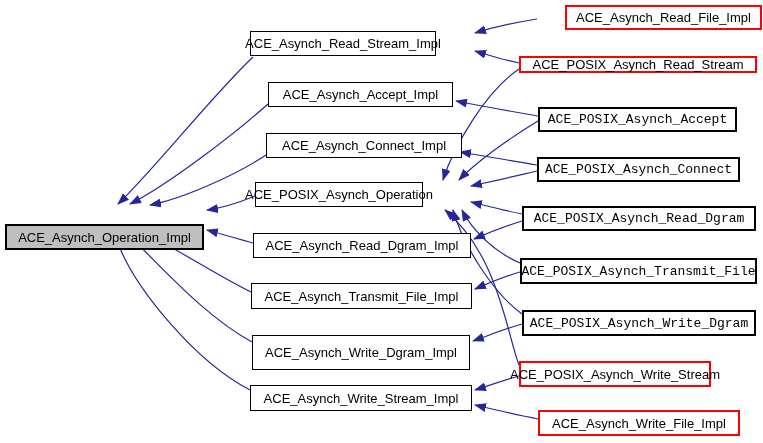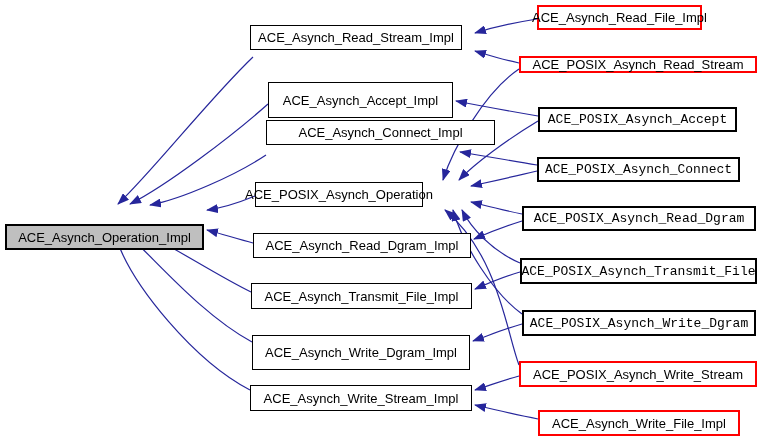--- a/index.html
+++ b/index.html
@@ -74,32 +74,32 @@
     <path class="edge" d="M537,165 C511,161 486,156 460,152" marker-end="url(#arrow)"></path>
     <path class="edge" d="M522,221 C503,227 488,233 474,239" marker-end="url(#arrow)"></path>
     <path class="edge" d="M520,272 C502,277 489,283 475,289" marker-end="url(#arrow)"></path>
     <path class="edge" d="M522,324 C504,329 490,335 473,341" marker-end="url(#arrow)"></path>
     <path class="edge" d="M519,376 C504,380 491,385 475,390" marker-end="url(#arrow)"></path>
     <path class="edge" d="M538,419 C517,415 496,410 475,405" marker-end="url(#arrow)"></path>
   </svg>
 
   <div class="node sel" style="left:5px;  top:207px; width:199px; height:26px">ACE_Asynch_Operation_Impl</div>
 
-  <div class="node" style="left:250px; top:25px;  width:212px; height:25px">ACE_Asynch_Read_Stream_Impl</div>
-  <div class="node" style="left:268px; top:82px;  width:185px; height:36px">ACE_Asynch_Accept_Impl</div>
-  <div class="node" style="left:266px; top:120px; width:229px; height:25px">ACE_Asynch_Connect_Impl</div>
+  <div class="node" style="left:250px; top:31px;  width:186px; height:25px">ACE_Asynch_Read_Stream_Impl</div>
+  <div class="node" style="left:268px; top:82px;  width:185px; height:25px">ACE_Asynch_Accept_Impl</div>
+  <div class="node" style="left:266px; top:133px; width:196px; height:25px">ACE_Asynch_Connect_Impl</div>
   <div class="node" style="left:255px; top:182px; width:168px; height:25px">ACE_POSIX_Asynch_Operation</div>
   <div class="node" style="left:251px; top:283px; width:221px; height:26px">ACE_Asynch_Transmit_File_Impl</div>
   <div class="node" style="left:253px; top:233px; width:218px; height:25px">ACE_Asynch_Read_Dgram_Impl</div>
   <div class="node" style="left:252px; top:335px; width:218px; height:35px">ACE_Asynch_Write_Dgram_Impl</div>
   <div class="node" style="left:250px; top:385px; width:222px; height:26px">ACE_Asynch_Write_Stream_Impl</div>
 
-  <div class="node red" style="left:537px; top:5px;   width:165px; height:25px">ACE_Asynch_Read_File_Impl</div>
+  <div class="node red" style="left:565px; top:5px;   width:197px; height:25px">ACE_Asynch_Read_File_Impl</div>
   <div class="node red" style="left:519px; top:56px;  width:238px; height:17px">ACE_POSIX_Asynch_Read_Stream</div>
   <div class="node thick" style="left:538px; top:107px; width:199px; height:25px">ACE_POSIX_Asynch_Accept</div>
   <div class="node thick" style="left:537px; top:157px; width:203px; height:25px">ACE_POSIX_Asynch_Connect</div>
   <div class="node thick" style="left:522px; top:206px; width:234px; height:25px">ACE_POSIX_Asynch_Read_Dgram</div>
   <div class="node thick" style="left:520px; top:258px; width:237px; height:26px">ACE_POSIX_Asynch_Transmit_File</div>
   <div class="node thick" style="left:522px; top:310px; width:234px; height:26px">ACE_POSIX_Asynch_Write_Dgram</div>
-  <div class="node red" style="left:519px; top:361px; width:238px; height:26px">ACE_POSIX_Asynch_Write_Stream</div>
+  <div class="node red" style="left:519px; top:361px; width:192px; height:26px">ACE_POSIX_Asynch_Write_Stream</div>
   <div class="node red" style="left:538px; top:410px; width:202px; height:26px">ACE_Asynch_Write_File_Impl</div>
 
 </div>
 
 </body></html>

